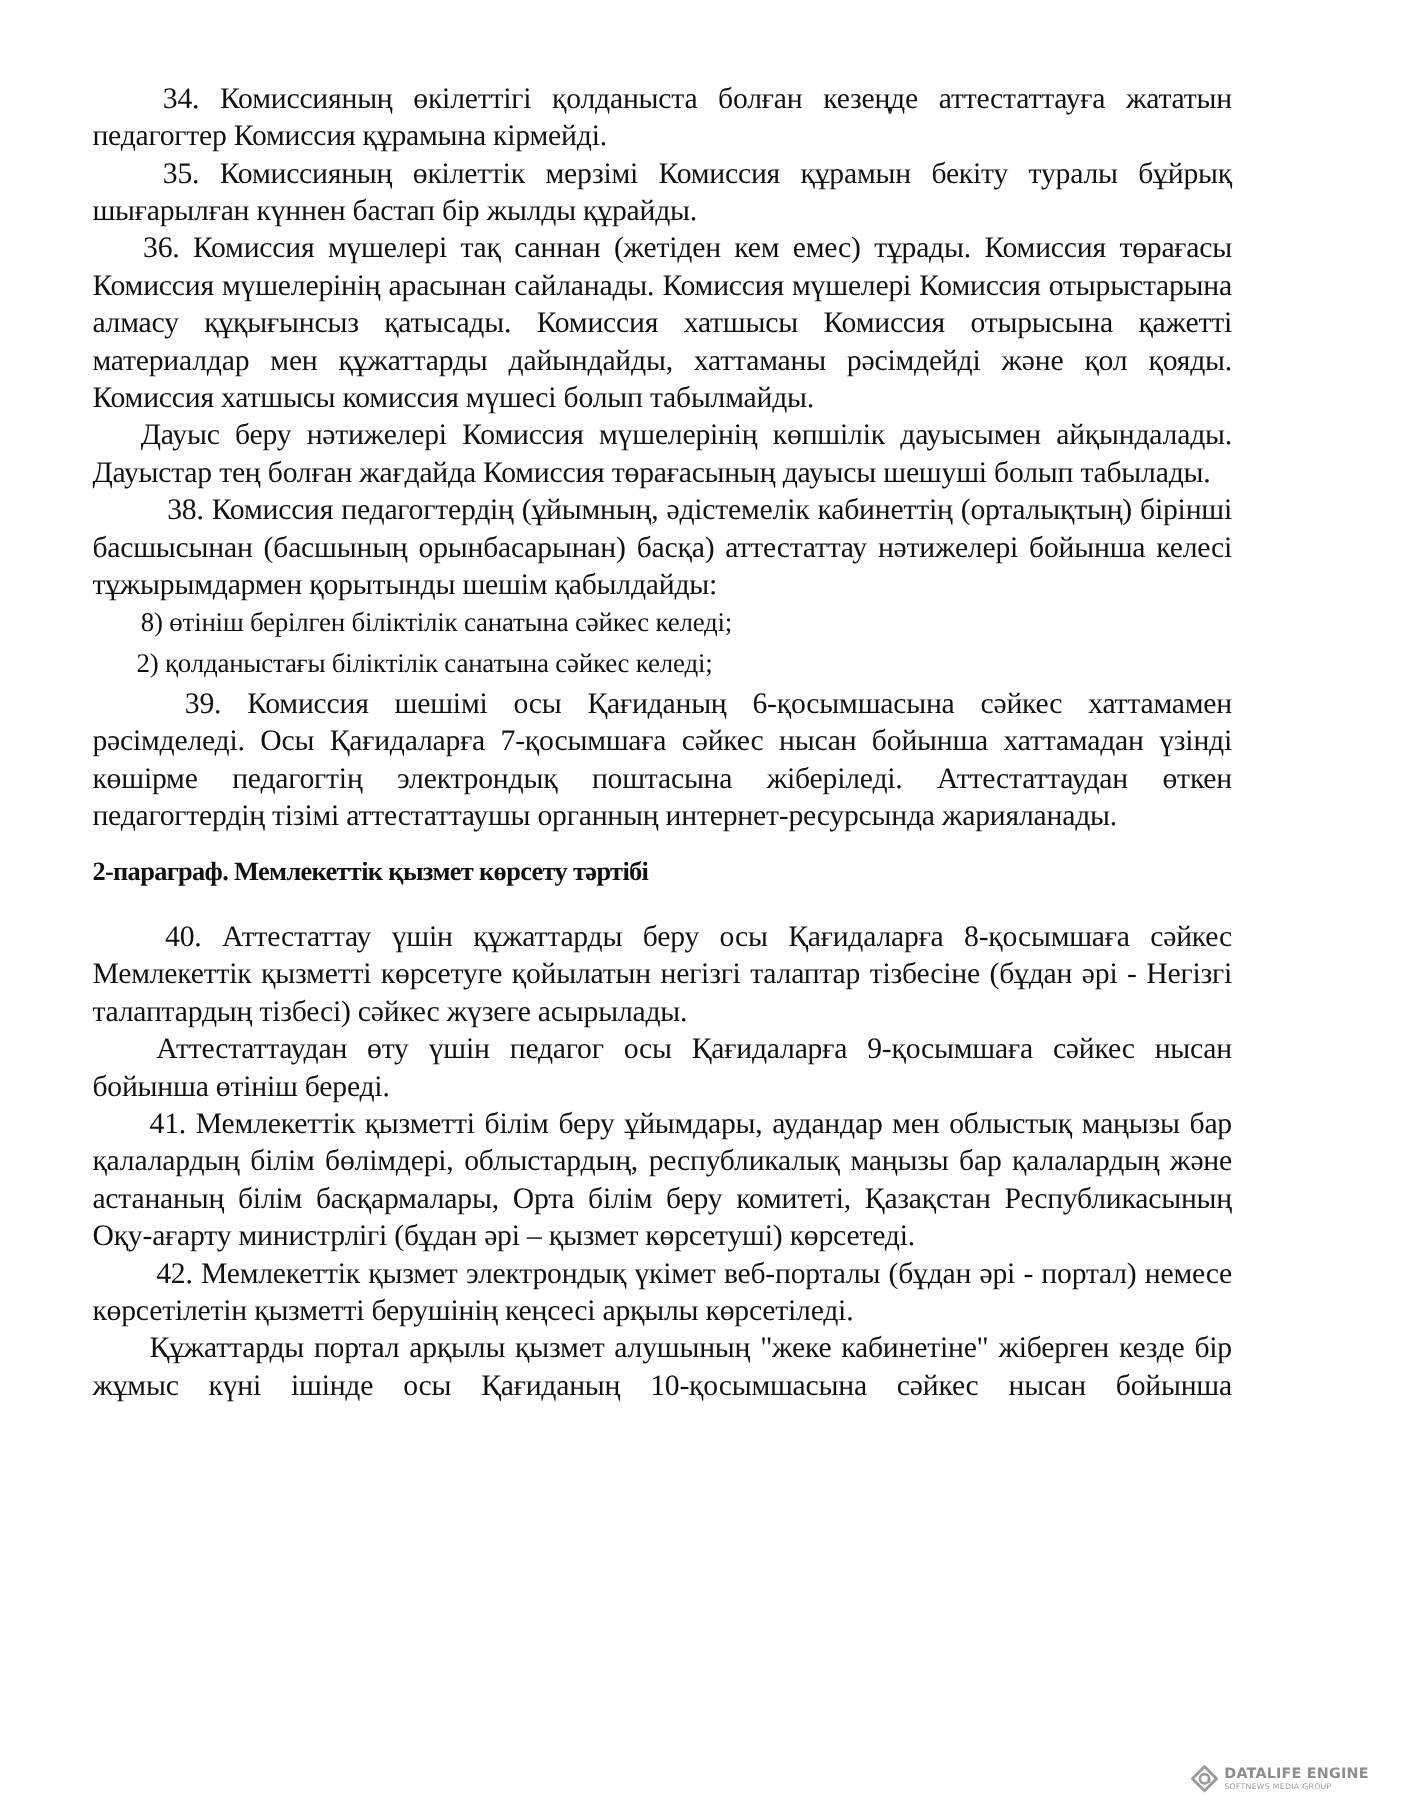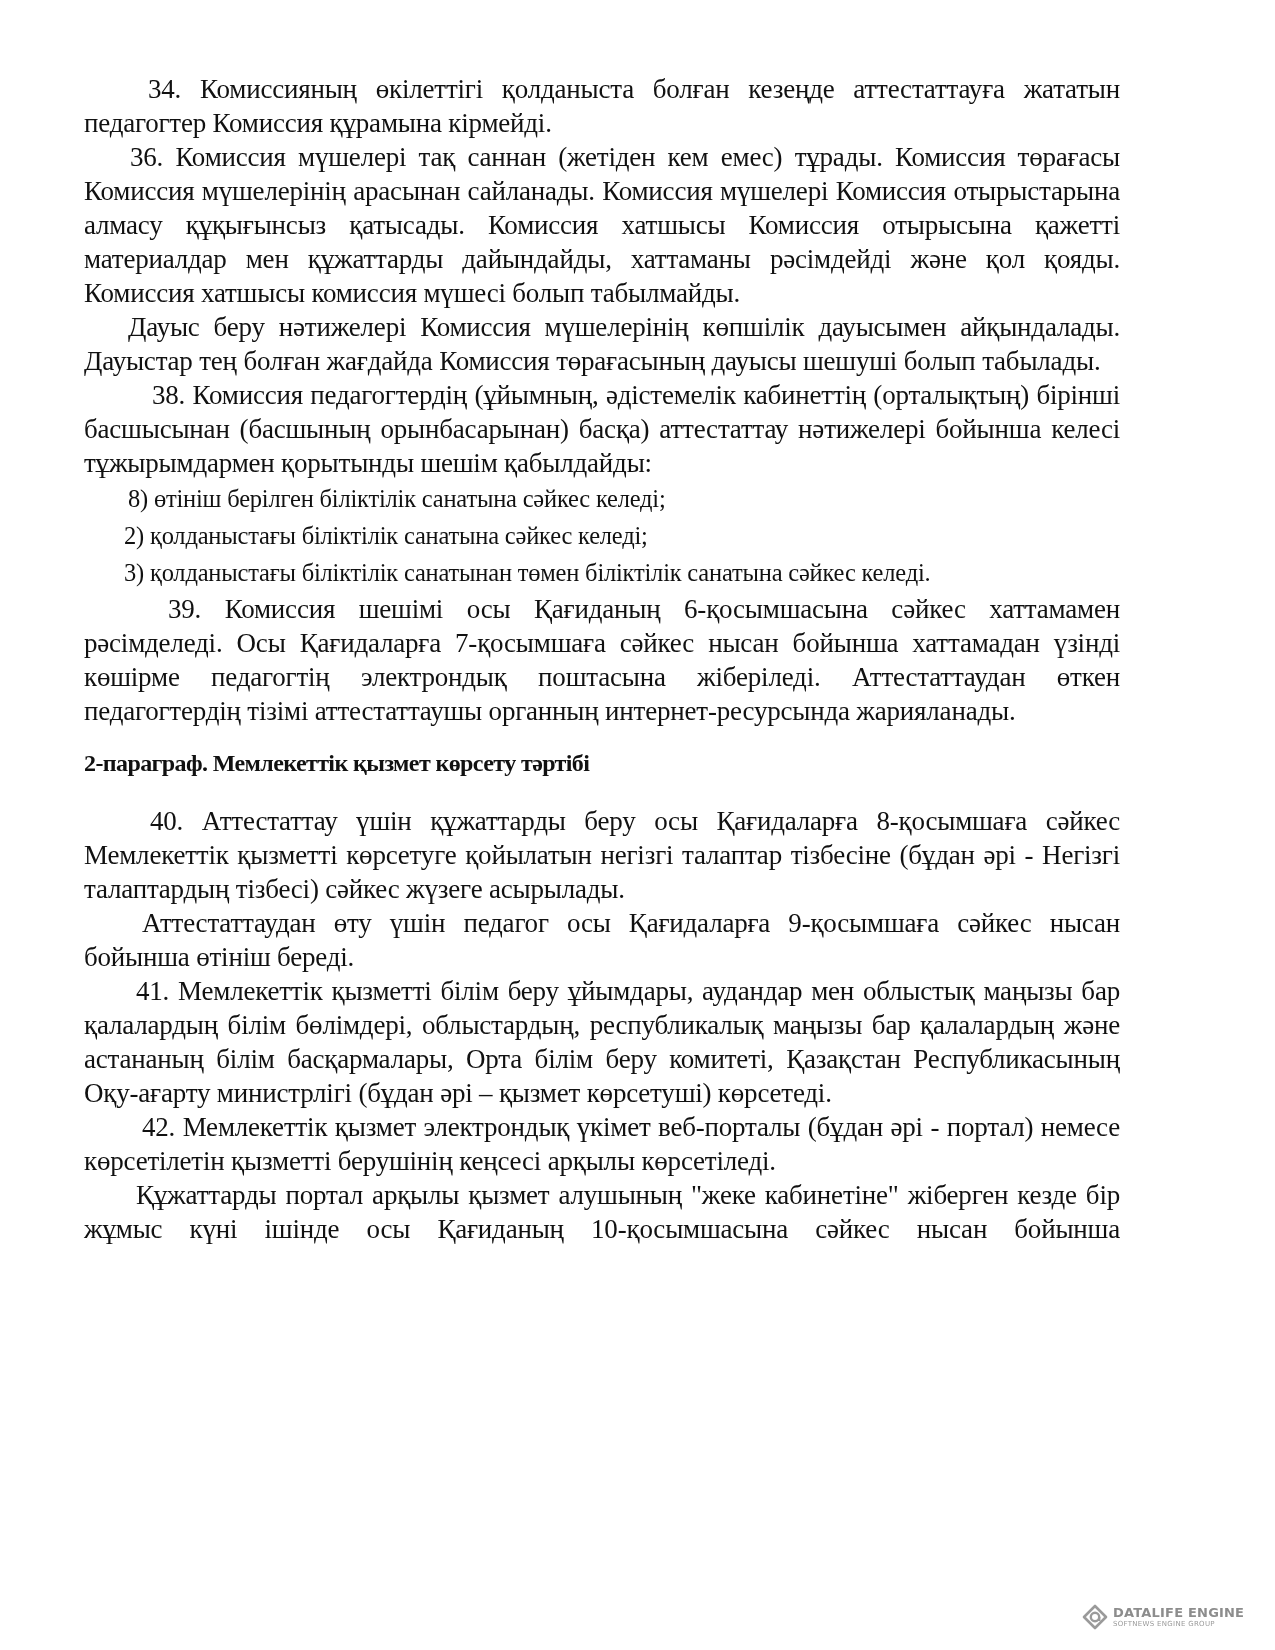--- a/index.html
+++ b/index.html
@@ -87,31 +87,31 @@
       color: #9a9a9a;
     }
   </style>
 </head>
 <body>
 
 <div class="page">
 
   <p class="para last-left indent-1">34. Комиссияның өкілеттігі қолданыста болған кезеңде аттестаттауға жататын педагогтер Комиссия құрамына кірмейді.</p>
 
+  <p class="para last-left indent-1">35. Комиссияның өкілеттік мерзімі Комиссия құрамын бекіту туралы бұйрық шығарылған күннен бастап бір жылды құрайды.</p>
 
   <p class="para last-left indent-2">36. Комиссия мүшелері тақ саннан (жетіден кем емес) тұрады. Комиссия төрағасы Комиссия мүшелерінің арасынан сайланады. Комиссия мүшелері Комиссия отырыстарына алмасу құқығынсыз қатысады. Комиссия хатшысы Комиссия отырысына қажетті материалдар мен құжаттарды дайындайды, хаттаманы рәсімдейді және қол қояды. Комиссия хатшысы комиссия мүшесі болып табылмайды.</p>
 
 
   <p class="para last-left indent-3">Дауыс беру нәтижелері Комиссия мүшелерінің көпшілік дауысымен айқындалады. Дауыстар тең болған жағдайда Комиссия төрағасының дауысы шешуші болып табылады.</p>
 
   <p class="para last-left indent-6">38. Комиссия педагогтердің (ұйымның, әдістемелік кабинеттің (орталықтың) бірінші басшысынан (басшының орынбасарынан) басқа) аттестаттау нәтижелері бойынша келесі тұжырымдармен қорытынды шешім қабылдайды:</p>
 
   <p class="list-item li-1">8) өтініш берілген біліктілік санатына сәйкес келеді;</p>
   <p class="list-item li-2">2) қолданыстағы біліктілік санатына сәйкес келеді;</p>
-  <p class="list-item li-3">3) қолданыстағы біліктілік санатынан төмен біліктілік санатына сәйкес келеді.</p>
 
   <p class="para last-left indent-5">39. Комиссия шешімі осы Қағиданың 6-қосымшасына сәйкес хаттамамен рәсімделеді. Осы Қағидаларға 7-қосымшаға сәйкес нысан бойынша хаттамадан үзінді көшірме педагогтің электрондық поштасына жіберіледі. Аттестаттаудан өткен педагогтердің тізімі аттестаттаушы органның интернет-ресурсында жарияланады.</p>
 
   <h2 class="heading">2-параграф. Мемлекеттік қызмет көрсету тәртібі</h2>
 
   <p class="para last-left indent-7">40. Аттестаттау үшін құжаттарды беру осы Қағидаларға 8-қосымшаға сәйкес Мемлекеттік қызметті көрсетуге қойылатын негізгі талаптар тізбесіне (бұдан әрі - Негізгі талаптардың тізбесі) сәйкес жүзеге асырылады.</p>
 
   <p class="para last-left indent-9">Аттестаттаудан өту үшін педагог осы Қағидаларға 9-қосымшаға сәйкес нысан бойынша өтініш береді.</p>
 
   <p class="para last-left indent-8">41. Мемлекеттік қызметті білім беру ұйымдары, аудандар мен облыстық маңызы бар қалалардың білім бөлімдері, облыстардың, республикалық маңызы бар қалалардың және астананың білім басқармалары, Орта білім беру комитеті, Қазақстан Республикасының Оқу-ағарту министрлігі (бұдан әрі – қызмет көрсетуші) көрсетеді.</p>
@@ -123,15 +123,15 @@
 </div>
 
 <div class="watermark">
   <svg class="wm-icon" viewBox="0 0 26 26">
     <path d="M13 2 L24 13 L13 24 L2 13 Z" fill="none" stroke="#9a9a9a" stroke-width="2.6" stroke-linejoin="round"></path>
     <circle cx="13" cy="13" r="4.2" fill="none" stroke="#9a9a9a" stroke-width="2.4"></circle>
     <path d="M17.2 13 L17.2 17" stroke="#9a9a9a" stroke-width="2.4"></path>
   </svg>
   <div class="wm-text">
     <span class="wm-title">DATALIFE ENGINE</span>
-    <span class="wm-sub">SOFTNEWS ENGINE GROUP</span>
+    <span class="wm-sub">SOFTNEWS MEDIA GROUP</span>
   </div>
 </div>
 
 </body></html>

